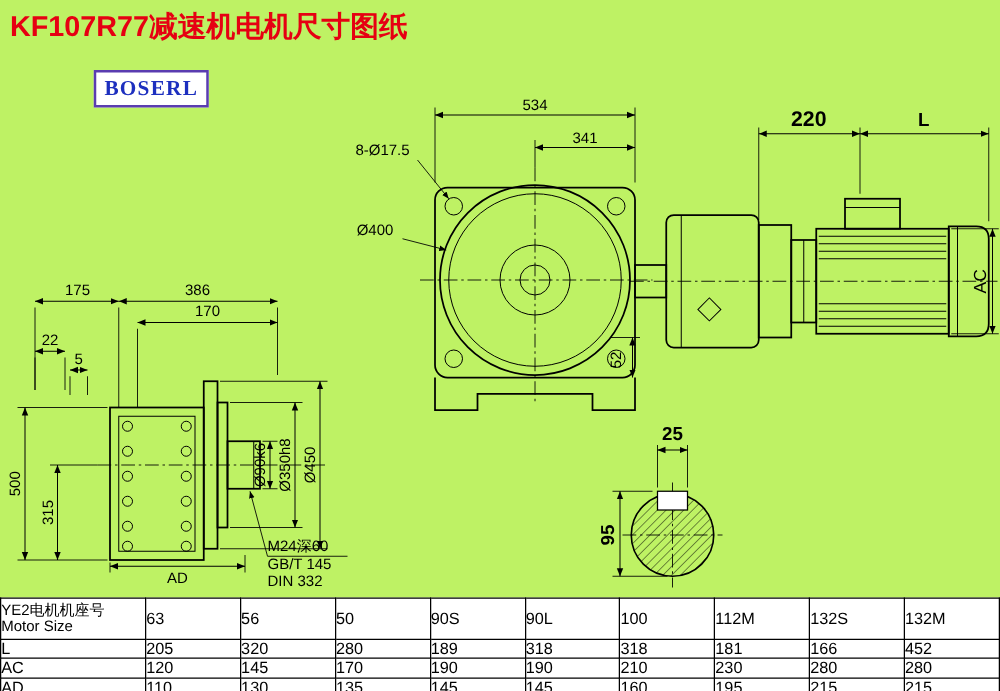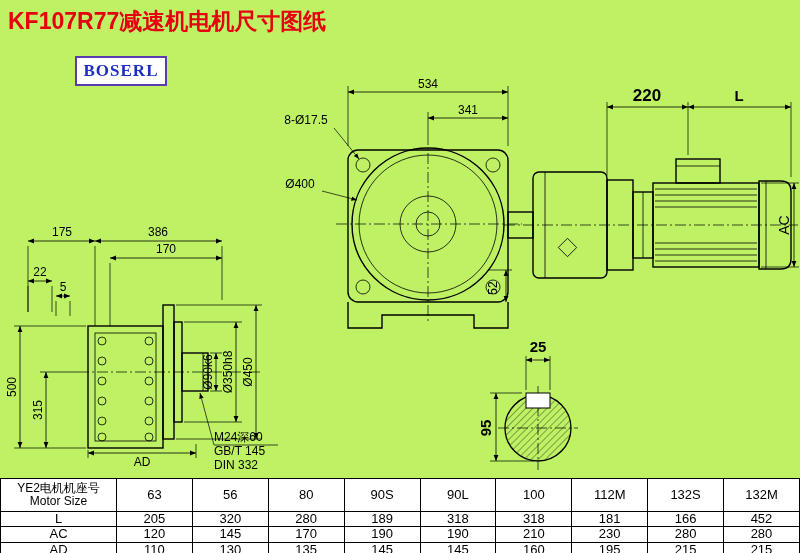--- a/index.html
+++ b/index.html
@@ -22,21 +22,21 @@
   .dim { fill:none; stroke:#000; stroke-width:0.8; }
   text { font-family:"Liberation Sans", sans-serif; fill:#000; }
   .t12 { font-size:12px; }
   .t14 { font-size:14px; }
   .t15 { font-size:15px; font-weight:bold; }
   .t17b { font-size:17px; font-weight:bold; }
 
   
   .size-table { position:absolute; left:0; top:478px; width:800px; height:75px;
                 border-collapse:collapse; table-layout:fixed; z-index:4; background:#fff; }
-  .size-table td { border:1px solid #000; text-align:center; vertical-align:middle;
+  .size-table td { border:1px solid #000; vertical-align:middle;
                    font-size:13px; padding:0; line-height:1.1;margin-left:23px; }
   .size-table .r-head { height:33px; }
   .size-table .r-data { height:14px; }
   .size-table .hdr div { font-size:12px; }
   .c0 { width:116px; }
 </style>
 </head>
 <body>
 
 <div class="page">
@@ -241,21 +241,21 @@
         <col span="9">
       </colgroup>
     <tbody>
       <tr class="r-head">
         <td class="hdr">
           <div>YE2电机机座号</div>
           <div>Motor Size</div>
         </td>
         <td>63</td>
         <td>56</td>
-        <td>80</td>
+        <td>50</td>
         <td>90S</td>
         <td>90L</td>
         <td>100</td>
         <td>112M</td>
         <td>132S</td>
         <td>132M</td>
       </tr>
       <tr class="r-data">
         <td>L</td>
         <td>205</td>

